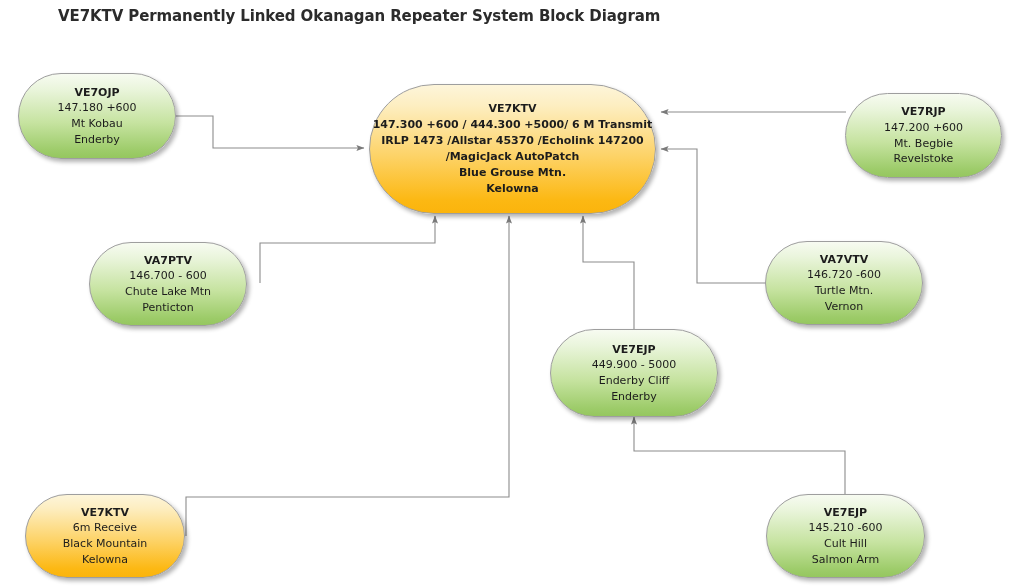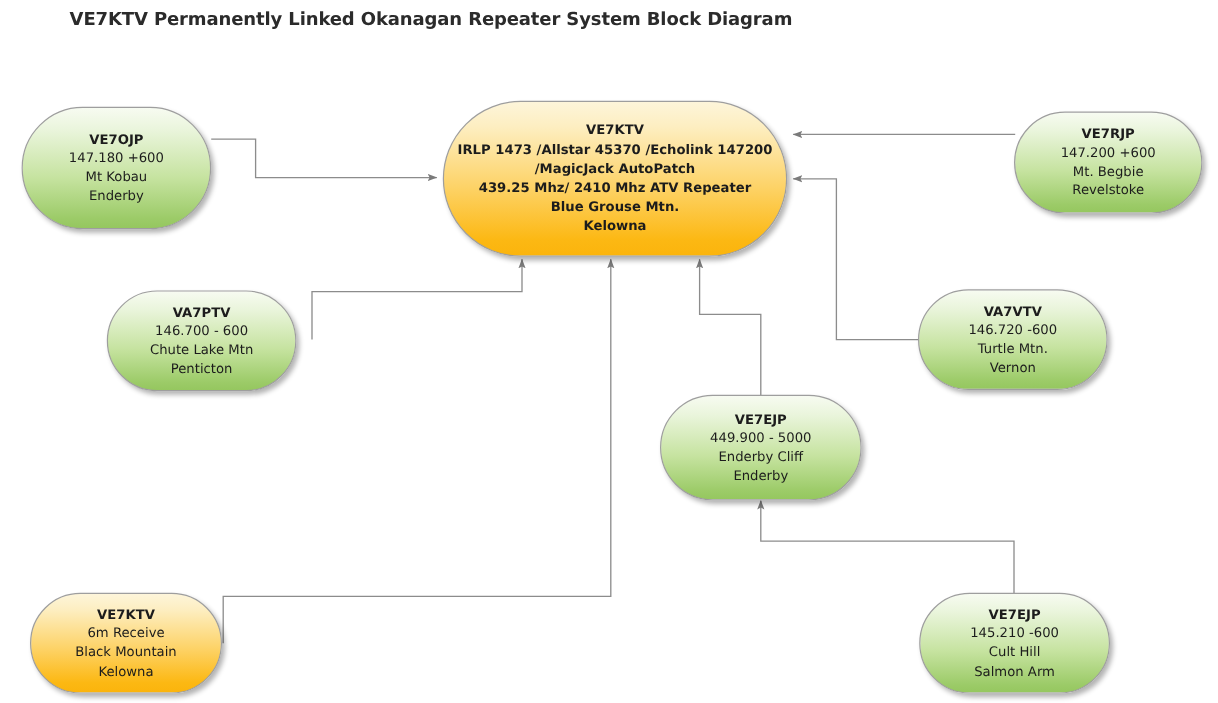--- a/index.html
+++ b/index.html
@@ -98,32 +98,32 @@
     <path d="M260,283 L260,243 L435,243 L435,216" marker-end="url(#arrowhead)"></path>
 
     <path d="M186,536 L186,497 L509,497 L509,216" marker-end="url(#arrowhead)"></path>
 
     <path d="M634,330 L634,262 L583,262 L583,216" marker-end="url(#arrowhead)"></path>
 
     <path d="M845,495 L845,451 L634,451 L634,417" marker-end="url(#arrowhead)"></path>
   </g>
 </svg>
 
-<div class="node green" style="left:18px; top:73px; width:158px; height:102px;margin-top:16px;">
+<div class="node green" style="left:18px; top:73px; width:158px; height:86px;">
   <span class="line callsign">VE7OJP</span>
   <span class="line">147.180 +600</span>
   <span class="line">Mt Kobau</span>
   <span class="line">Enderby</span>
 </div>
 
 <div class="node amber center" style="left:369px; top:84px; width:287px; height:130px;">
   <span class="line callsign">VE7KTV</span>
+  <span class="line">147.300 +600 / 444.300 +5000/ 6 M Transmit</span>
   <span class="line">IRLP 1473 /Allstar 45370 /Echolink 147200</span>
   <span class="line">/MagicJack AutoPatch</span>
-  <span class="line">439.25 Mhz/ 2410 Mhz ATV Repeater</span>
   <span class="line">Blue Grouse Mtn.</span>
   <span class="line">Kelowna</span>
 </div>
 
 <div class="node green" style="left:845px; top:68px; width:157px; height:85px;margin-top:25px;">
   <span class="line callsign">VE7RJP</span>
   <span class="line">147.200 +600</span>
   <span class="line">Mt. Begbie</span>
   <span class="line">Revelstoke</span>
 </div>

